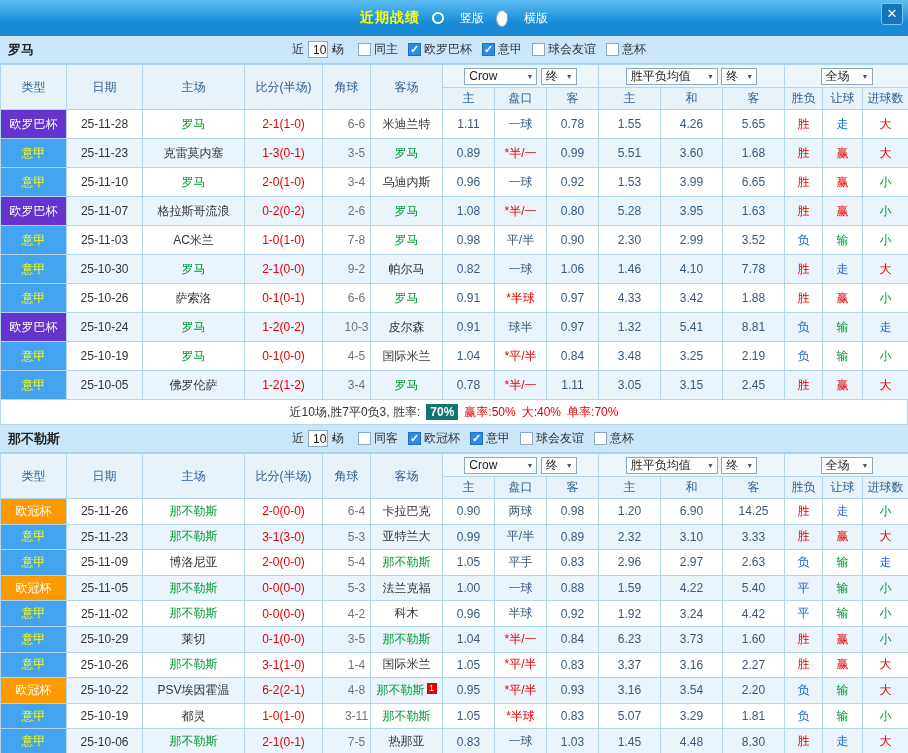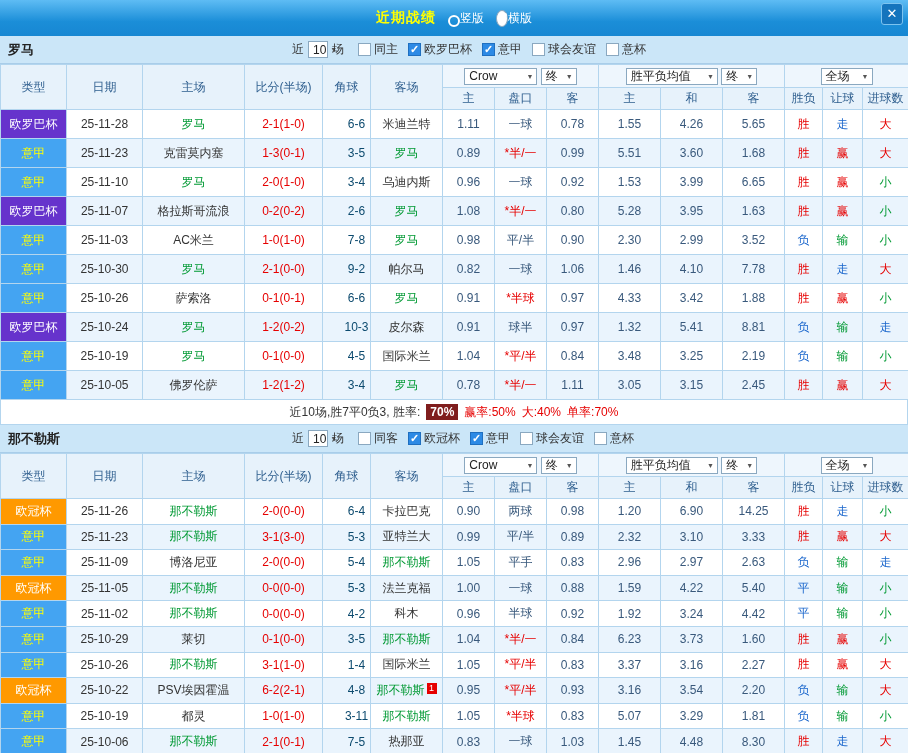--- a/index.html
+++ b/index.html
@@ -7,21 +7,21 @@
   body{
     width:908px;height:753px;overflow:hidden;background:#fff;
     font-family:"Liberation Sans","DejaVu Sans",sans-serif;font-size:12px;color:#333;
   }
   
   .titlebar{
     height:36px;background:linear-gradient(180deg,#5ebcf4 0%,#1b8ed8 60%,#1787d2 100%);
     display:flex;align-items:center;justify-content:center;position:relative;color:#fff;
   }
   .title{color:#ffff00;font-weight:bold;font-size:14px;letter-spacing:1px;}
-  .radio{display:inline-flex;align-items:flex-end;gap:0;margin-left:12px;cursor:pointer;}
+  .radio{display:inline-flex;align-items:center;gap:16px;margin-left:12px;cursor:pointer;}
   .rb{width:12px;height:12px;border:2px solid #fff;border-radius:50%;display:inline-block;position:relative;}
   .rb.sel::after{content:"";position:absolute;left:2px;top:2px;width:4px;height:4px;background:#fff;border-radius:50%;}
   .rlabel{font-size:12px;color:#fff;}
   .close{
     position:absolute;right:5px;top:3px;width:22px;height:22px;border-radius:3px;
     background:#1474bd;border:1px solid #7cc3ef;color:#fff;font-weight:bold;
     text-align:center;line-height:20px;font-size:13px;cursor:pointer;
   }
   
   .team-header{
@@ -60,38 +60,38 @@
   .s1 tbody td{height:25.6px;}
   
   .lg{font-size:12px;}
   .lg-europa{background:#6633cc;color:#ffffff;}
   .lg-seriea{background:#44a4f2;color:#ffff00;}
   .lg-ucl{background:#ff9900;color:#ffffff;}
   .date{color:#333;}
   .team{color:#333;}
   .team.focus{color:#009933;}
   .score{color:#e60000;}
-  .corners{color:#0c4a6e;padding-left:20px;}
+  .corners{color:#737373;padding-left:20px;}
   .odds{color:#39597c;}
   .hcp{color:#39597c;}
   .hcp.red{color:#e60000;}
   .res.red{color:#e60000;}
   .res.blue{color:#1a66cc;}
   .res.green{color:#009933;}
   .badge{
     display:inline-block;min-width:10px;height:11px;line-height:11px;background:#e60000;
     color:#fff;font-size:9px;padding:0 1px;margin-left:2px;vertical-align:3px;
   }
   
   .summary{
     height:25px;display:flex;align-items:center;justify-content:center;
     border:1px solid #b3d5ee;border-top:none;background:#fff;font-size:12px;color:#333;
   }
   .summary span{margin:0 3px;}
-  .rate-badge{background:#7f1d1d;color:#fff;font-weight:bold;padding:1px 4px;}
+  .rate-badge{background:#0f766e;color:#fff;font-weight:bold;padding:1px 4px;}
   .sum-red{color:#e60000;}
 </style>
 </head>
 <body>
 
 <div class="app">
 
   <div class="titlebar">
     <span class="title">近期战绩</span>
     <span class="radio">

